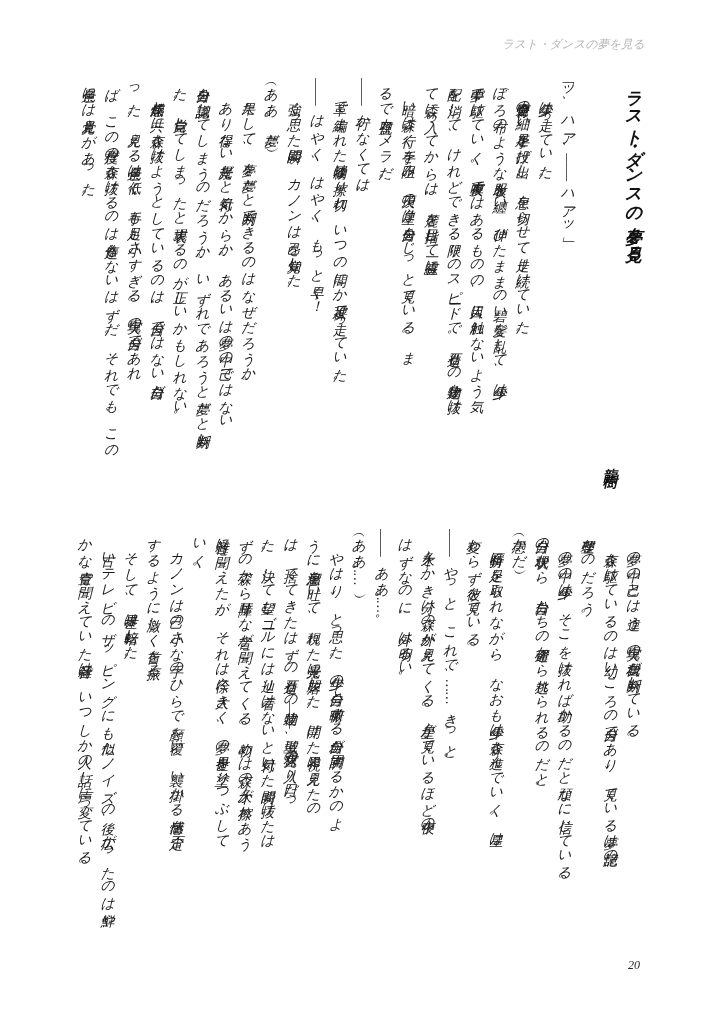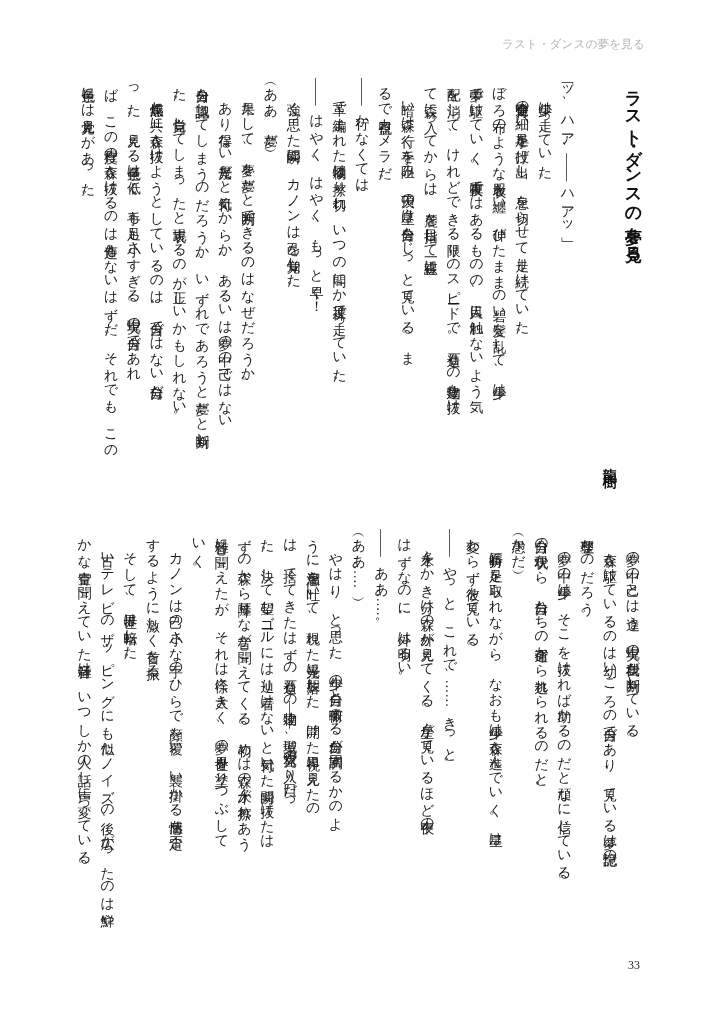--- a/index.html
+++ b/index.html
@@ -3,20 +3,21 @@
   <meta charset="utf-8">
   <style>
     html, body { margin: 0; padding: 0; background: #ffffff; }
     .page {
       position: relative;
       width: 722px;
       height: 1024px;
       background: #ffffff;
       overflow: hidden;
       color: #1c1c1c;
+      font-style: italic;
     }
     .running-header {
       position: absolute;
       left: 502px;
       top: 37px;
       font-family: sans-serif;
       font-size: 11.7px;
       line-height: 14px;
       color: #b5b5b5;
       white-space: nowrap;
@@ -126,15 +127,15 @@
     <div class="col">ずの森から耳障りな音が聞こえてくる。初めは森の木々が擦れあう</div>
     <div class="col">雑音に聞こえたが、それは徐々に大きく、夢の世界を塗りつぶして</div>
     <div class="col">いく。</div>
     <div class="col">　カノンは己の小さな手のひらで顔を覆い、襲い掛かる感情を否定</div>
     <div class="col">するように激しく首を振る。</div>
     <div class="col">　そして、世界は暗転した。</div>
     <div class="col">　古いテレビのザッピングにも似たノイズの後、広がったのは鮮や</div>
     <div class="col">かな青空。聞こえていた雑音は、いつしか人の話し声に変っている。</div>
   </div>
 
-  <div class="page-number">33</div>
+  <div class="page-number">20</div>
 
 </div>
 
 </body></html>

